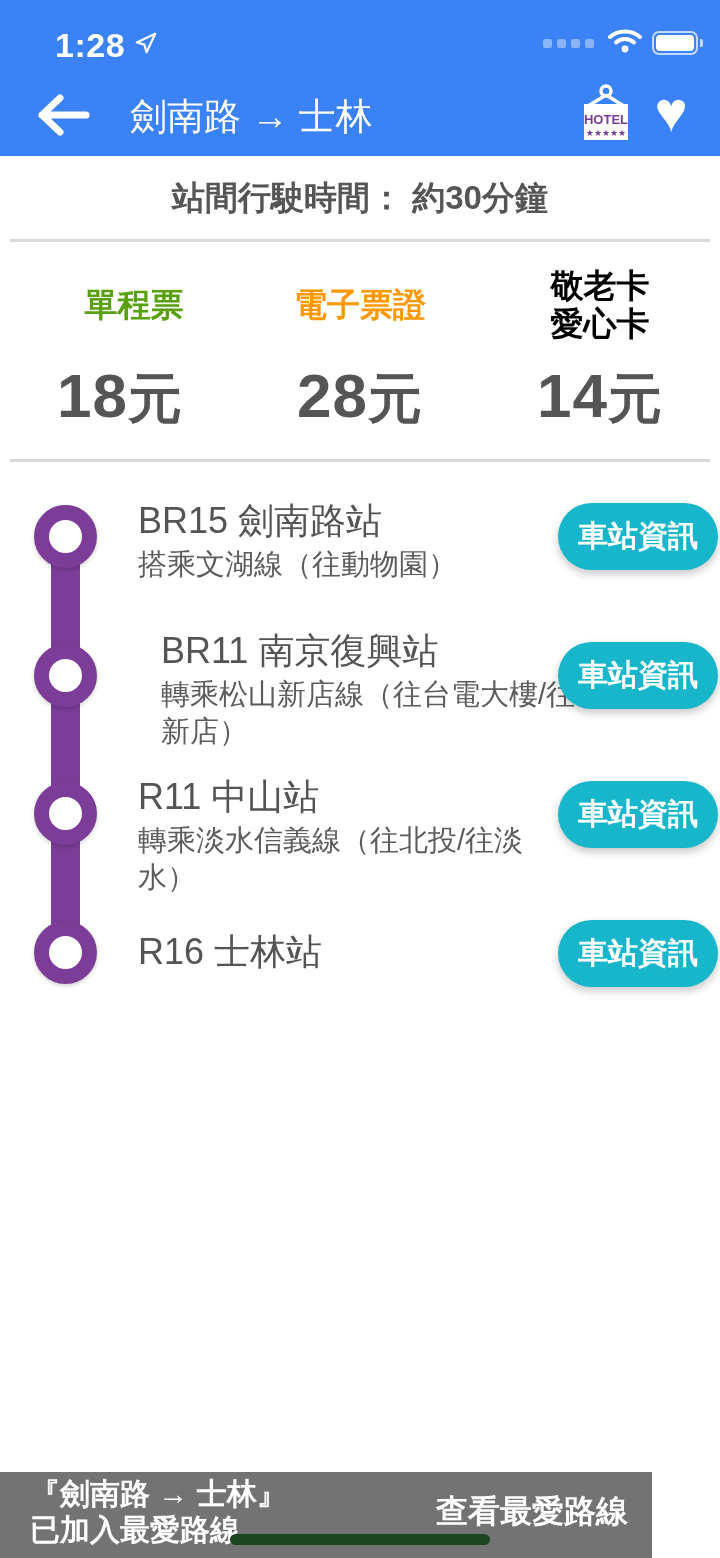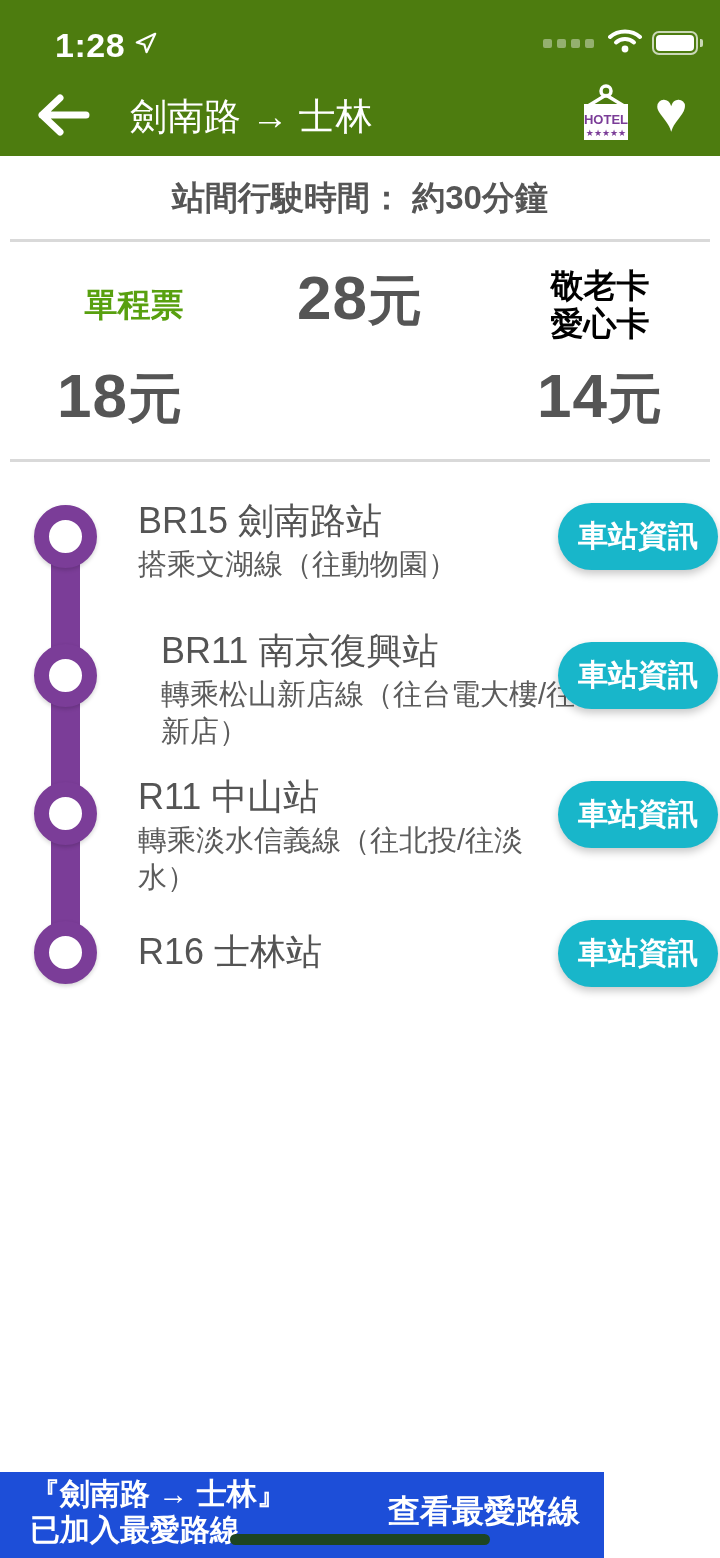--- a/index.html
+++ b/index.html
@@ -8,21 +8,21 @@
     position:relative;
     width:720px; height:1558px;
     background:#ffffff;
     font-family:"Liberation Sans","DejaVu Sans",sans-serif;
     overflow:hidden;
   }
 
   
   .app-header {
     position:absolute; top:0; left:0; width:720px; height:156px;
-    background:#4d7c0f; color:#fff;
+    background:#3b82f6; color:#fff;
   }
   .status-bar {
     position:absolute; top:22px; left:0; width:720px; height:44px;
     display:flex; align-items:center;
   }
   .status-time {
     position:absolute; left:55px; top:4px;
     font-size:34px; font-weight:700; letter-spacing:.5px;
   }
   .loc-icon { position:absolute; left:133px; top:8px; }
@@ -121,22 +121,22 @@
     font-family:"Liberation Sans","DejaVu Sans",sans-serif;
     box-shadow:0 4px 9px rgba(0,0,0,.22);
     display:flex; align-items:center; justify-content:center;
     cursor:pointer;
   }
   .info-btn.b0 { top:43px; }  .info-btn.b1 { top:182px; }
   .info-btn.b2 { top:321px; } .info-btn.b3 { top:460px; }
 
   
   .toast {
-    position:absolute; left:0; bottom:0; width:604px; height:86px;
-    background:#1d4ed8; color:#fff;
+    position:absolute; left:0; bottom:0; width:652px; height:86px;
+    background:#737373; color:#fff;
     display:flex; align-items:center; justify-content:space-between;
     padding:0 24px 6px 30px;
   }
   .toast-msg { font-size:30px; font-weight:600; line-height:36px; }
   .toast-action { font-size:32px; font-weight:700; cursor:pointer; }
   .home-indicator {
     position:absolute; left:230px; bottom:13px; width:260px; height:11px;
     border-radius:6px; background:#1d4522; cursor:grab;
   }
 </style>
@@ -197,20 +197,23 @@
 <div class="divider d1"></div>
 
 <section class="fare-row">
   <div class="fare-col">
     <div class="fare-label green">
       <span>單程票</span>
     </div>
     <div class="fare-value"><span>18</span><span class="unit">元</span></div>
   </div>
   <div class="fare-col">
+    <div class="fare-label orange">
+      <span>電子票證</span>
+    </div>
     <div class="fare-value"><span>28</span><span class="unit">元</span></div>
   </div>
   <div class="fare-col">
     <div class="fare-label blue">
       <span>敬老卡</span>
       <span>愛心卡</span>
     </div>
     <div class="fare-value"><span>14</span><span class="unit">元</span></div>
   </div>
 </section>

